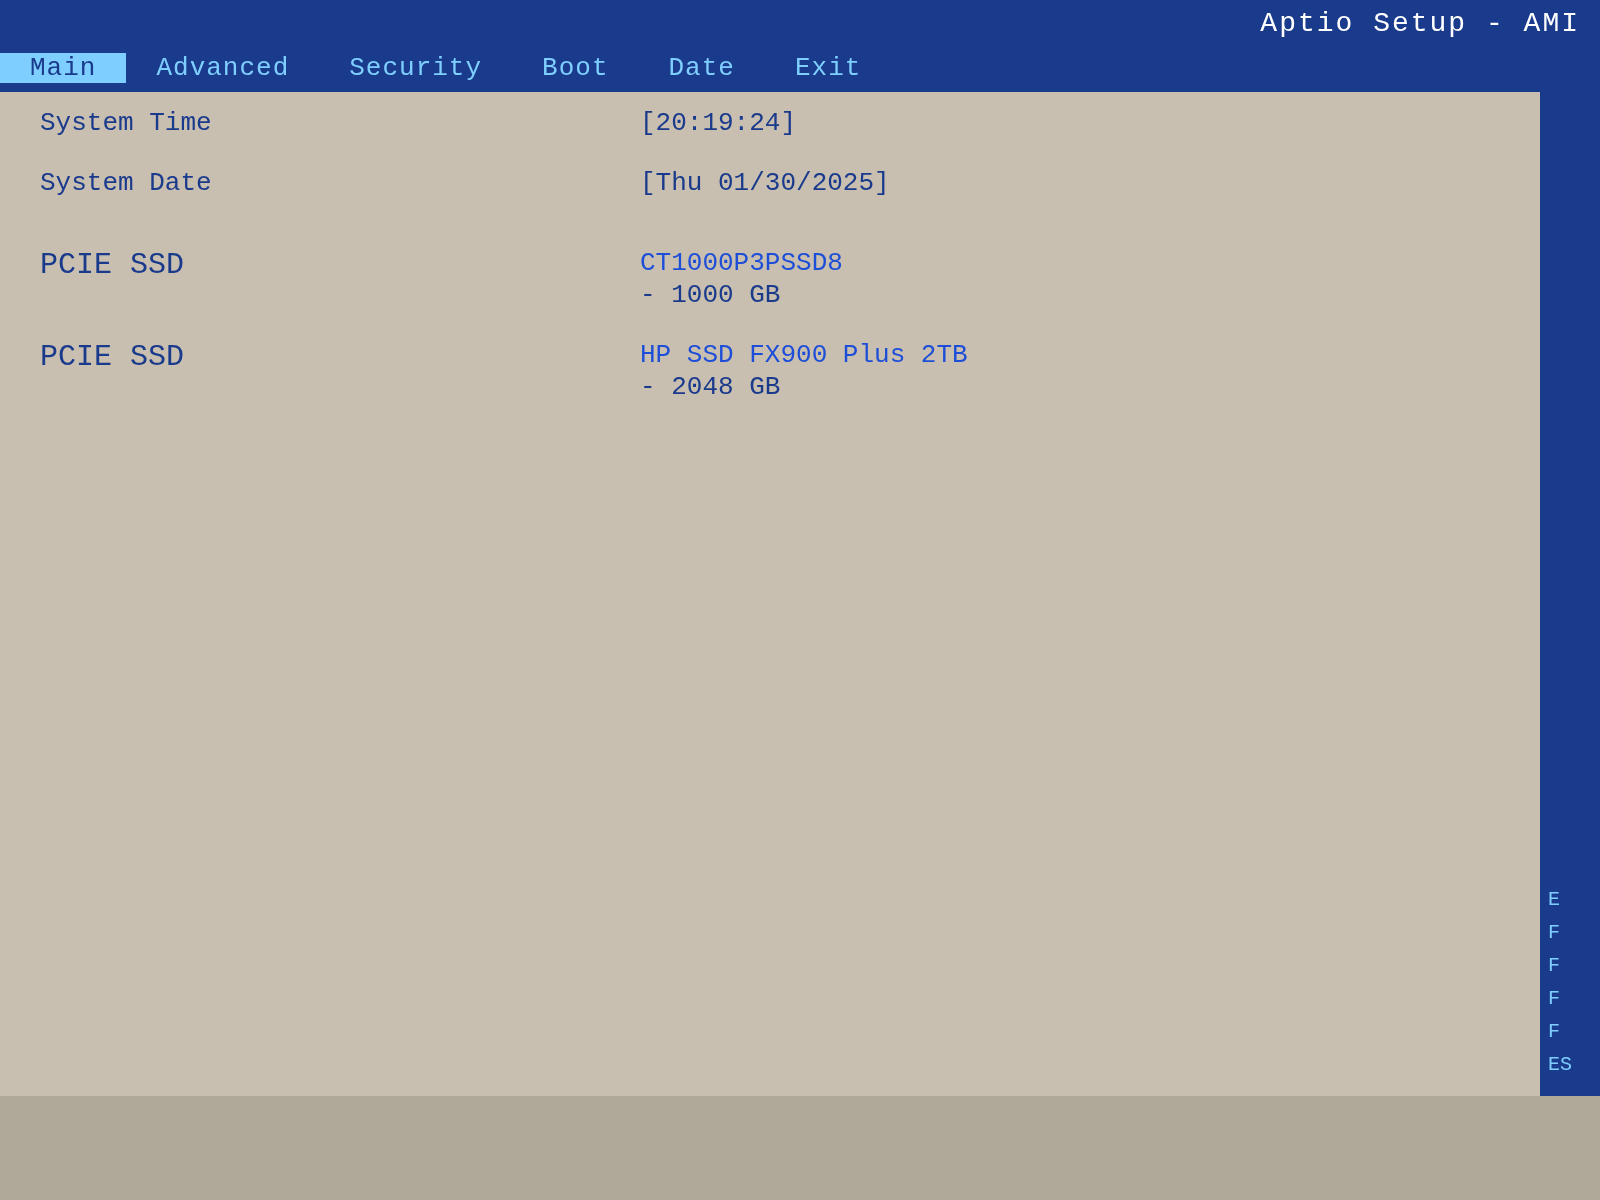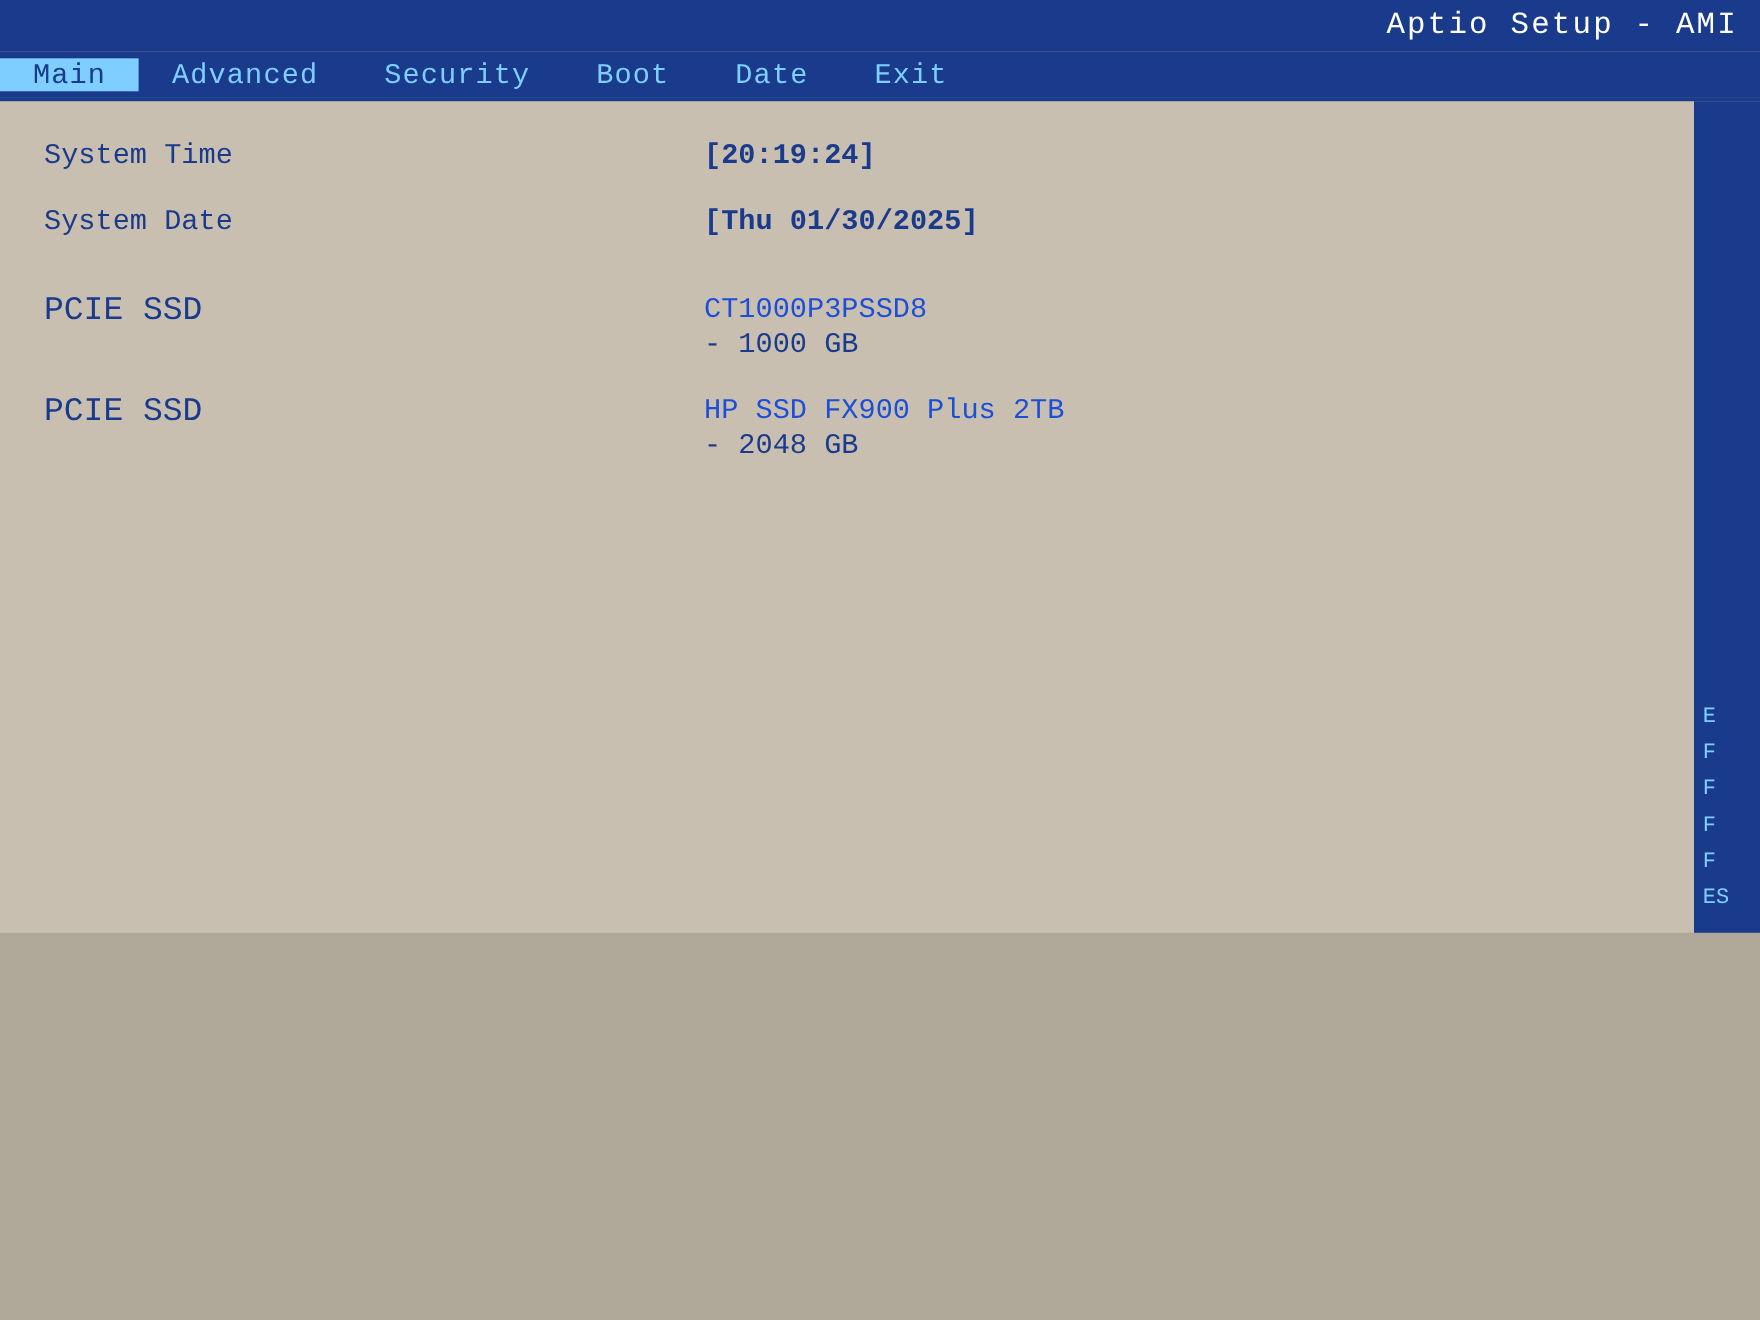--- a/index.html
+++ b/index.html
@@ -12,21 +12,21 @@
       width: 1600px;
       height: 1200px;
       background-color: #b0a898;
       font-family: 'Courier New', Courier, monospace;
       overflow: hidden;
       position: relative;
     }
 
     .bios-container {
       width: 1600px;
-      height: 848px;
+      height: 1096px;
       background-color: #c8bfb0;
       position: relative;
       display: flex;
       flex-direction: column;
     }
 
     
     .title-bar {
       background-color: #1a3a8c;
       color: #ffffff;
@@ -77,21 +77,21 @@
       color: #1a3a8c;
       font-size: 26px;
       width: 600px;
       flex-shrink: 0;
       font-weight: normal;
     }
 
     .info-value {
       color: #1a3a8c;
       font-size: 26px;
-      font-weight: bold;
+      font-weight: normal;
     }
 
     .info-value-bracket {
       color: #1a3a8c;
       font-size: 26px;
     }
 
     .drive-block {
       display: flex;
       align-items: flex-start;
@@ -148,21 +148,21 @@
     }
 
     .content-wrapper {
       flex: 1;
       display: flex;
       position: relative;
     }
 
     .main-content {
       flex: 1;
-      padding: 34px 40px;
+      padding: 16px 40px;
       padding-right: 80px;
     }
 
     .empty-section {
       flex: 1;
     }
   </style>
 </head>
 <body>
 

